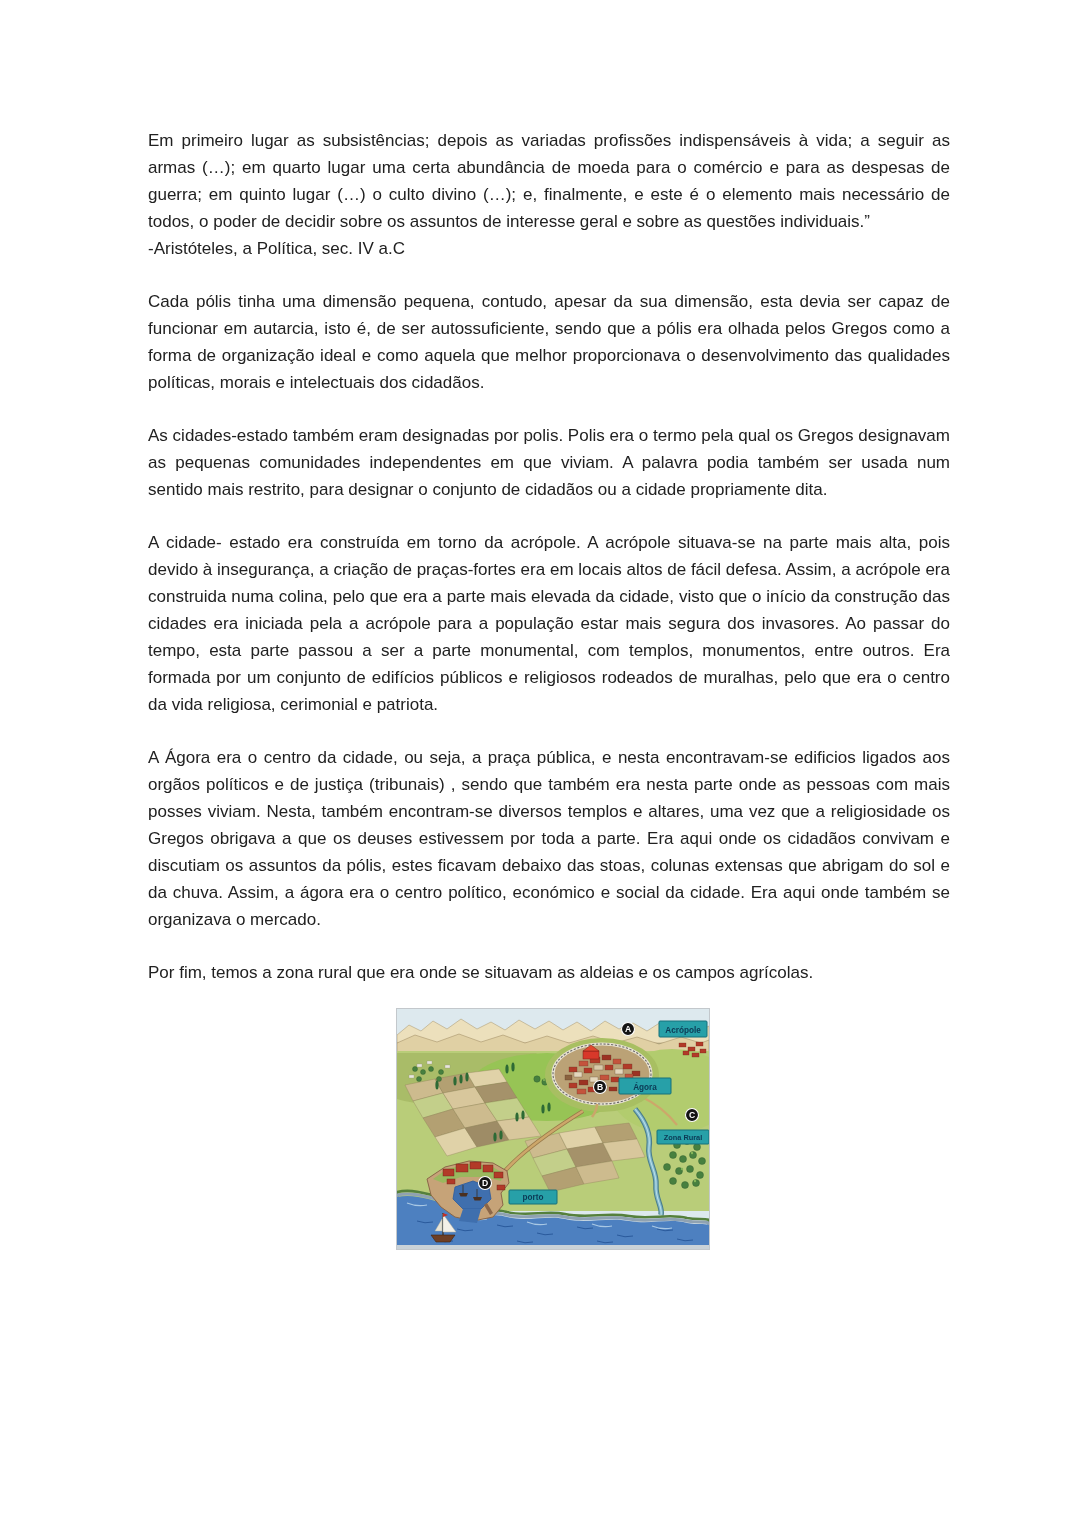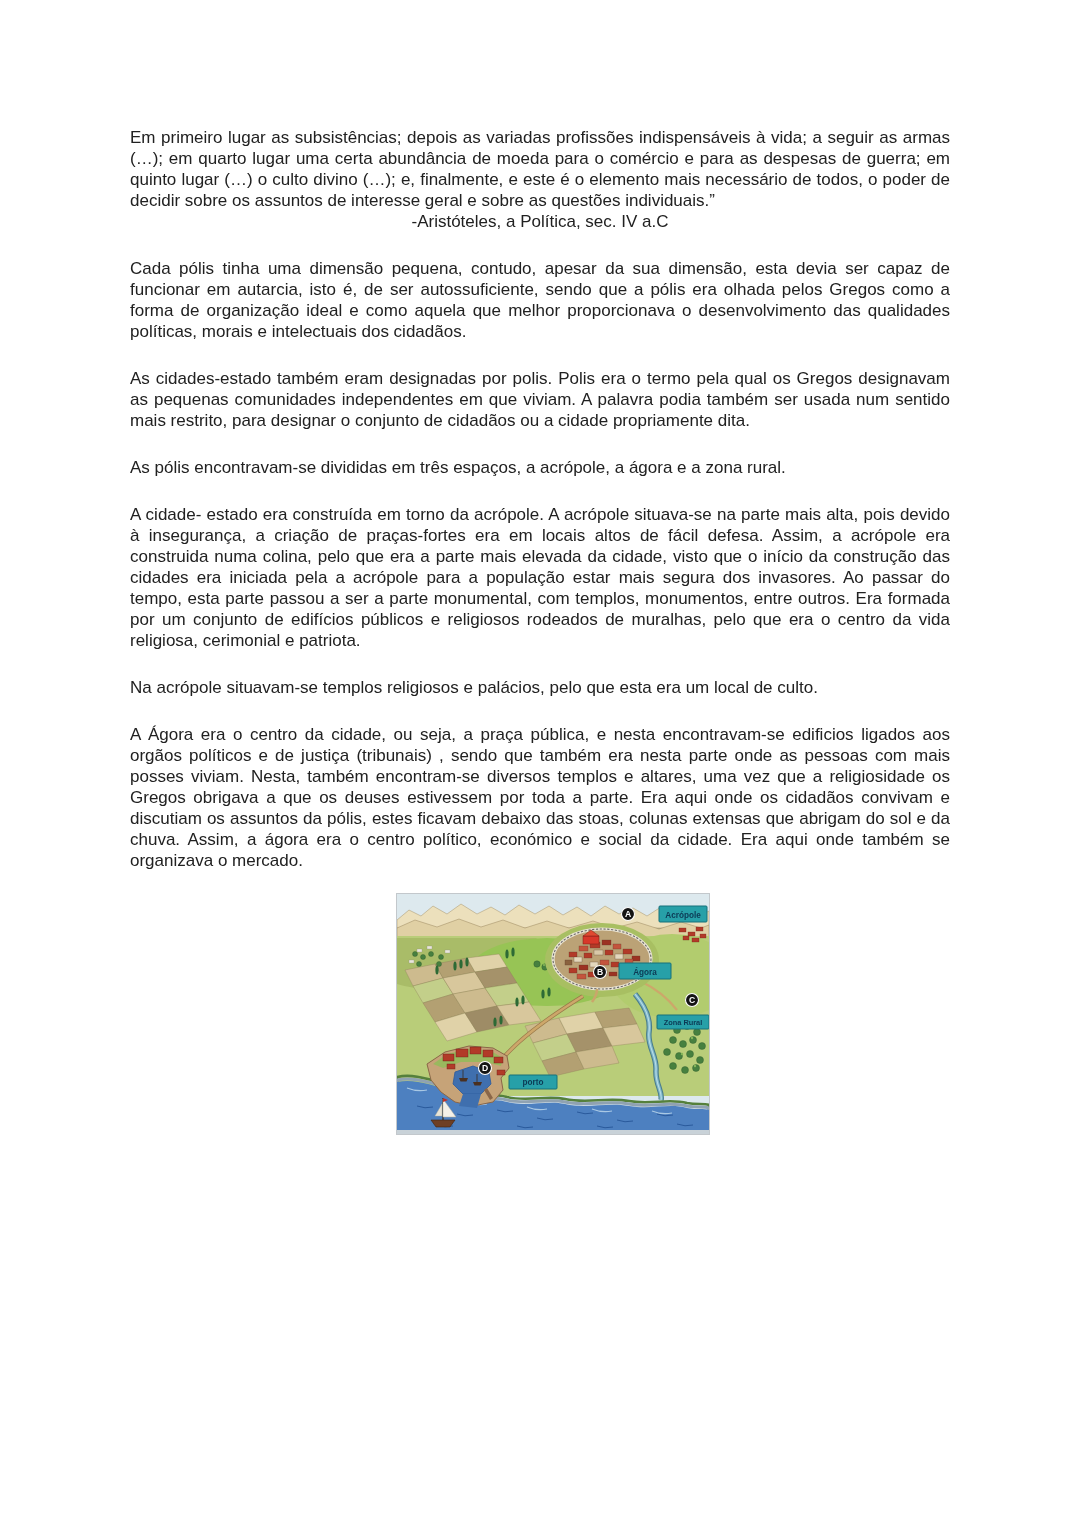--- a/index.html
+++ b/index.html
@@ -10,26 +10,26 @@
     font-family: "Liberation Sans", sans-serif;
     color: #212121;
   }
   .page {
     box-sizing: border-box;
     width: 1080px; height: 1525px;
     padding: 127px 130px 0 130px;
   }
   p.body-par {
     font-size: 17px;
-    line-height: 21px;
+    line-height: 27px;
     text-align: justify;
-    margin: 0 0 26px 0;
+    margin: 0 0 26px 18px;
   }
   p.quote-par { margin-bottom: 0; }
-  p.attribution { text-align: center; }
+  p.attribution { text-align: left; }
   .figure-wrap { text-align: center; margin-top: -4px; }
   .figure {
     display: inline-block;
     position: relative;
     left: 13px;
     width: 312px; height: 240px;
     border: 1px solid #c3c8cc;
     background: #dde9ee;
     vertical-align: top;
   }
@@ -42,24 +42,23 @@
 </head>
 <body>
 
 <div class="page">
 
   <p class="body-par quote-par">Em primeiro lugar as subsistências; depois as variadas profissões indispensáveis à vida; a seguir as armas (…); em quarto lugar uma certa abundância de moeda para o comércio e para as despesas de guerra; em quinto lugar (…) o culto divino (…); e, finalmente, e este é o elemento mais necessário de todos, o poder de decidir sobre os assuntos de interesse geral e sobre as questões individuais.”</p>
   <p class="body-par attribution">-Aristóteles, a Política, sec. IV a.C</p>
 
   <p class="body-par">Cada pólis tinha uma dimensão pequena, contudo, apesar da sua dimensão, esta devia ser capaz de funcionar em autarcia, isto é, de ser autossuficiente, sendo que a pólis era olhada pelos Gregos como a forma de organização ideal e como aquela que melhor proporcionava o desenvolvimento das qualidades políticas, morais e intelectuais dos cidadãos.</p>
   <p class="body-par">As cidades-estado também eram designadas por polis. Polis era o termo pela qual os Gregos designavam as pequenas comunidades independentes em que viviam. A palavra podia também ser usada num sentido mais restrito, para designar o conjunto de cidadãos ou a cidade propriamente dita.</p>
-  <p class="body-par">As pólis encontravam-se divididas em três espaços, a acrópole, a ágora e a zona rural.</p>
   <p class="body-par">A cidade- estado era construída em torno da acrópole. A acrópole situava-se na parte mais alta, pois devido à insegurança, a criação de praças-fortes era em locais altos de fácil defesa. Assim, a acrópole era construida numa colina, pelo que era a parte mais elevada da cidade, visto que o início da construção das cidades era iniciada pela a acrópole para a população estar mais segura dos invasores. Ao passar do tempo, esta parte passou a ser a parte monumental, com templos, monumentos, entre outros. Era formada por um conjunto de edifícios públicos e religiosos rodeados de muralhas, pelo que era o centro da vida religiosa, cerimonial e patriota.</p>
-  <p class="body-par">Na acrópole situavam-se templos religiosos e palácios, pelo que esta era um local de culto.</p>
   <p class="body-par">A Ágora era o centro da cidade, ou seja, a praça pública, e nesta encontravam-se edificios ligados aos orgãos políticos e de justiça (tribunais) , sendo que também era nesta parte onde as pessoas com mais posses viviam. Nesta, também encontram-se diversos templos e altares, uma vez que a religiosidade os Gregos obrigava a que os deuses estivessem por toda a parte. Era aqui onde os cidadãos convivam e discutiam os assuntos da pólis, estes ficavam debaixo das stoas, colunas extensas que abrigam do sol e da chuva. Assim, a ágora era o centro político, económico e social da cidade.  Era aqui onde também se organizava o mercado.</p>
+  <p class="body-par">Por fim, temos a zona rural que era onde se situavam as aldeias e os campos agrícolas.</p>
 
   <div class="figure-wrap">
     <div class="figure">
       <svg width="312" height="240" viewBox="0 0 312 240" xmlns="http://www.w3.org/2000/svg">
 
         <rect x="0" y="0" width="312" height="36" fill="#dde9ee"></rect>
 
         <g>
           <rect x="0" y="32" width="312" height="16" fill="#b2b894"></rect>
           <path d="M0,26 L12,16 L24,22 L36,12 L50,20 L64,10 L80,20 L94,13 L108,21 L122,11 L138,20 L152,12 L166,21 L180,13 L194,22 L208,12 L222,20 L236,14 L250,22 L264,13 L278,21 L292,15 L304,21 L312,17 L312,34 L0,34 Z" fill="#ece0bc" stroke="#a79369" stroke-width="0.5"></path>

